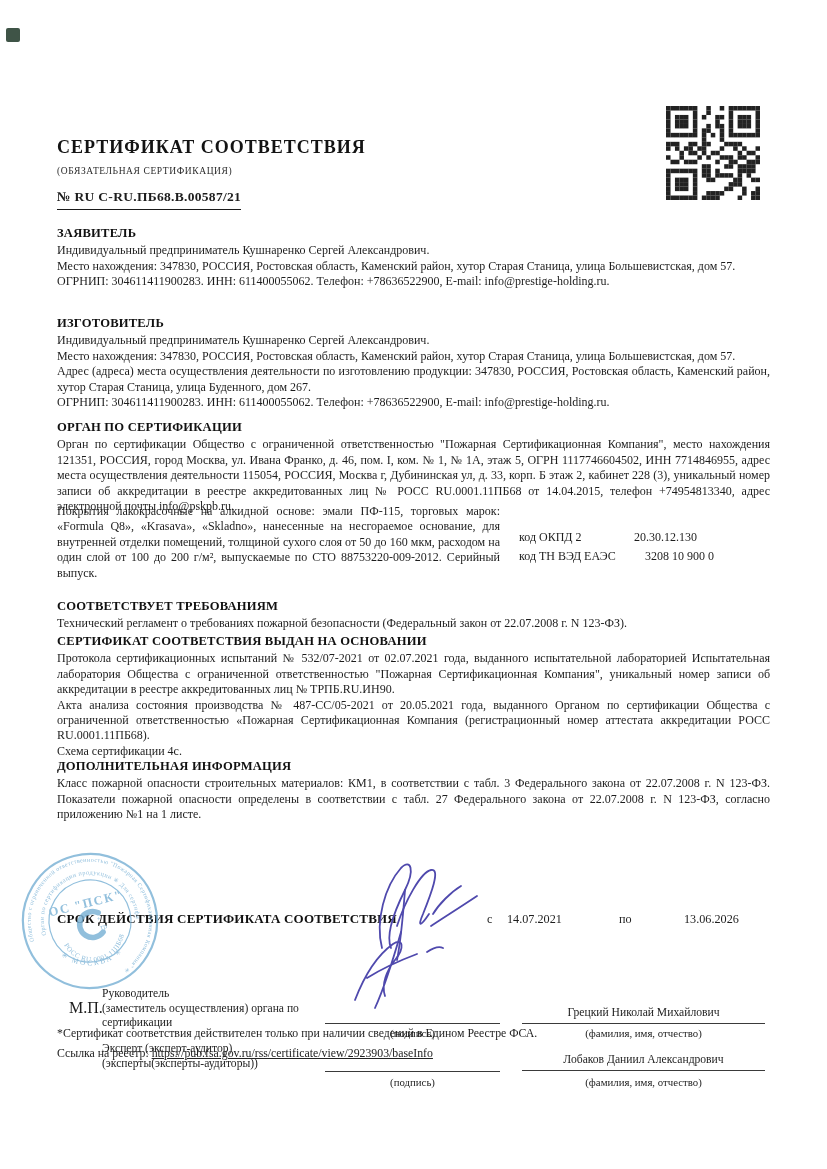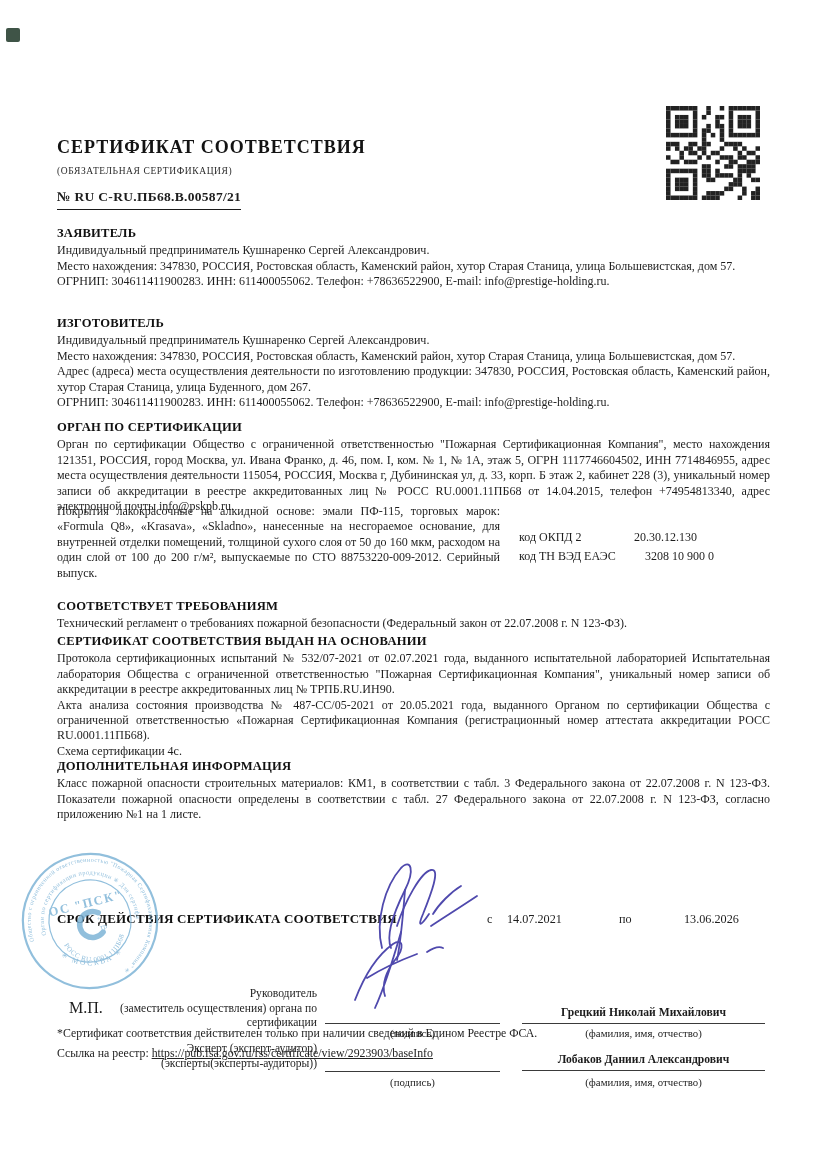--- a/index.html
+++ b/index.html
@@ -20,31 +20,31 @@
   .product-text{width:443px;text-align:justify;}
   .code-label{position:absolute;left:462px;}
   .code-value{position:absolute;}
   .r1{top:9px;margin-top:17px;} .r2{top:45px;}
   .v1{left:577px;} .v2{left:588px;}
   .validity{position:relative;height:18px;}
   .v-head{position:absolute;left:0;top:0;font-weight:700;font-size:13px;letter-spacing:.2px;color:#111;}
   .v-item{position:absolute;top:1px;font-size:12.2px;}
   .sig-area{position:relative;height:170px;font-size:11.6px;line-height:14.5px;}
   .mp{position:absolute;left:12px;top:42px;font-size:16px;}
-  .role{position:absolute;left:45px;width:215px;text-align:right;}
+  .role{position:absolute;left:45px;width:215px;text-align:left;}
   .role1{top:28px;} .role2{top:83px;}
   .sigline{position:absolute;left:268px;width:175px;border-top:1.5px solid #3a3a3a;height:0;}
   .sl1{top:64px;} .sl2{top:112px;}
   .cap{position:absolute;font-size:10.8px;text-align:center;}
   .cap-s1{left:268px;width:175px;top:67px;}
   .cap-s2{left:268px;width:175px;top:116px;}
   .cap-n1{left:465px;width:243px;top:67px;}
   .cap-n2{left:465px;width:243px;top:116px;}
   .name{position:absolute;left:465px;width:243px;height:17px;text-align:center;
-        border-bottom:1.5px solid #3a3a3a;font-size:11.6px;font-weight:bold;}
+        border-bottom:1.5px solid #3a3a3a;font-size:11.6px;}
   .n1{top:47px;} .n2{top:94px;}
   .footer-note{font-size:11.8px;}
   .footer-link-line{margin-top:4.5px;font-size:11.8px;}
   .link{color:#222;text-decoration:underline;}
   .stamp{position:absolute;left:20px;top:851px;opacity:.82;}
   .ink{position:absolute;left:335px;top:856px;}
 </style>
 </head>
 <body>
 

